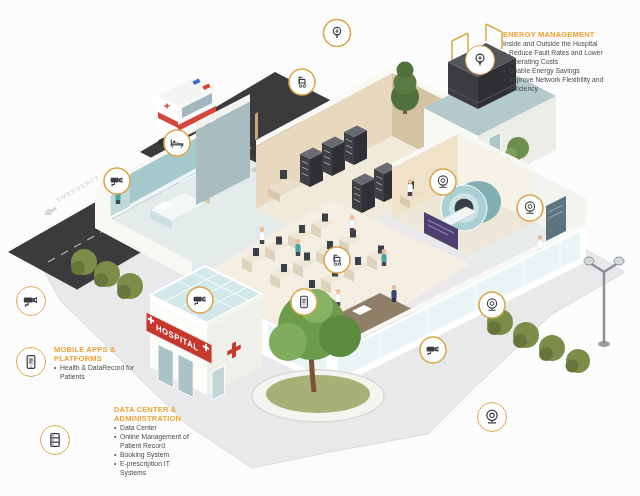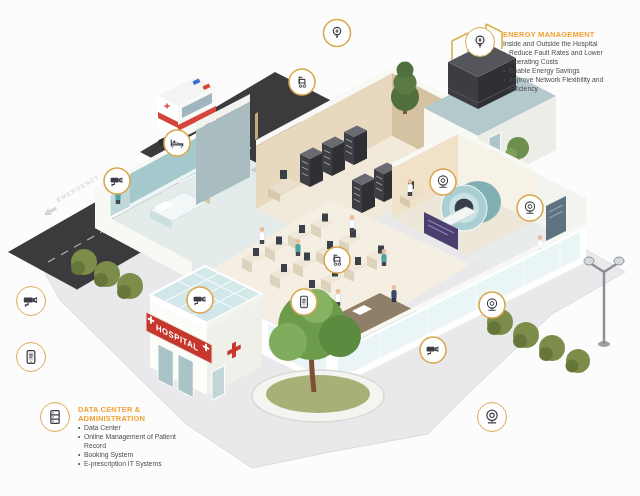--- a/index.html
+++ b/index.html
@@ -2,21 +2,21 @@
 <html><head>
 <meta charset="utf-8">
 <style>
   html,body{margin:0;padding:0;background:#FCFCFC;}
   .stage{position:relative;width:640px;height:496px;background:#FCFCFC;overflow:hidden;
          font-family:"Liberation Sans",sans-serif;}
   .illo{position:absolute;left:0;top:0;width:640px;height:496px;}
   .illo text{font-family:"Liberation Sans",sans-serif;}
 
   
-  .section{position:absolute;display:flex;align-items:flex-start;}
+  .section{position:absolute;display:flex;align-items:center;}
   .badge-lg{flex:0 0 auto;width:30px;height:30px;border:1.7px solid #D8A94E;border-radius:50%;
             background:#fff;display:flex;align-items:center;justify-content:center;box-sizing:border-box;}
   .badge-lg svg{width:18px;height:18px;}
   .txt{padding-top:3px;margin-left:8px;}
   .txt h3{margin:0 0 1px 0;font-size:7.5px;line-height:1.2;color:#F0A238;font-weight:bold;
           letter-spacing:.2px;text-transform:uppercase;}
   .txt .sub{margin:0;font-size:6.8px;line-height:1.3;color:#4D4D4D;}
   .txt ul{margin:0;padding:0;list-style:none;}
   .txt li{position:relative;font-size:6.8px;line-height:1.32;color:#4D4D4D;padding-left:6px;}
   .txt li:before{content:"\2022";position:absolute;left:0;top:0;color:#4D4D4D;}
@@ -557,23 +557,29 @@
         </svg>
       </div>
 </div>
 
 <div class="section" style="left:16px;top:342px;width:140px;">
   <div class="badge-lg">
         <svg viewBox="0 0 16 16">
           <use href="#i-tablet"></use>
         </svg>
       </div>
+  <div class="txt" style="width:92px;">
+    <h3>MOBILE APPS &amp; PLATFORMS</h3>
+    <ul>
+      <li>Health &amp; DataRecord for Patients</li>
+    </ul>
+  </div>
 </div>
 
-<div class="section" style="left:40px;top:402px;width:155px;">
+<div class="section" style="left:40px;top:402px;width:155px;gap:36px;">
   <div class="badge-lg">
         <svg viewBox="0 0 16 16">
           <use href="#i-server"></use>
         </svg>
       </div>
   <div class="txt" style="width:110px;">
     <h3>DATA CENTER &amp; ADMINISTRATION</h3>
     <ul>
       <li>Data Center</li>
       <li>Online Management of Patient Record</li>

